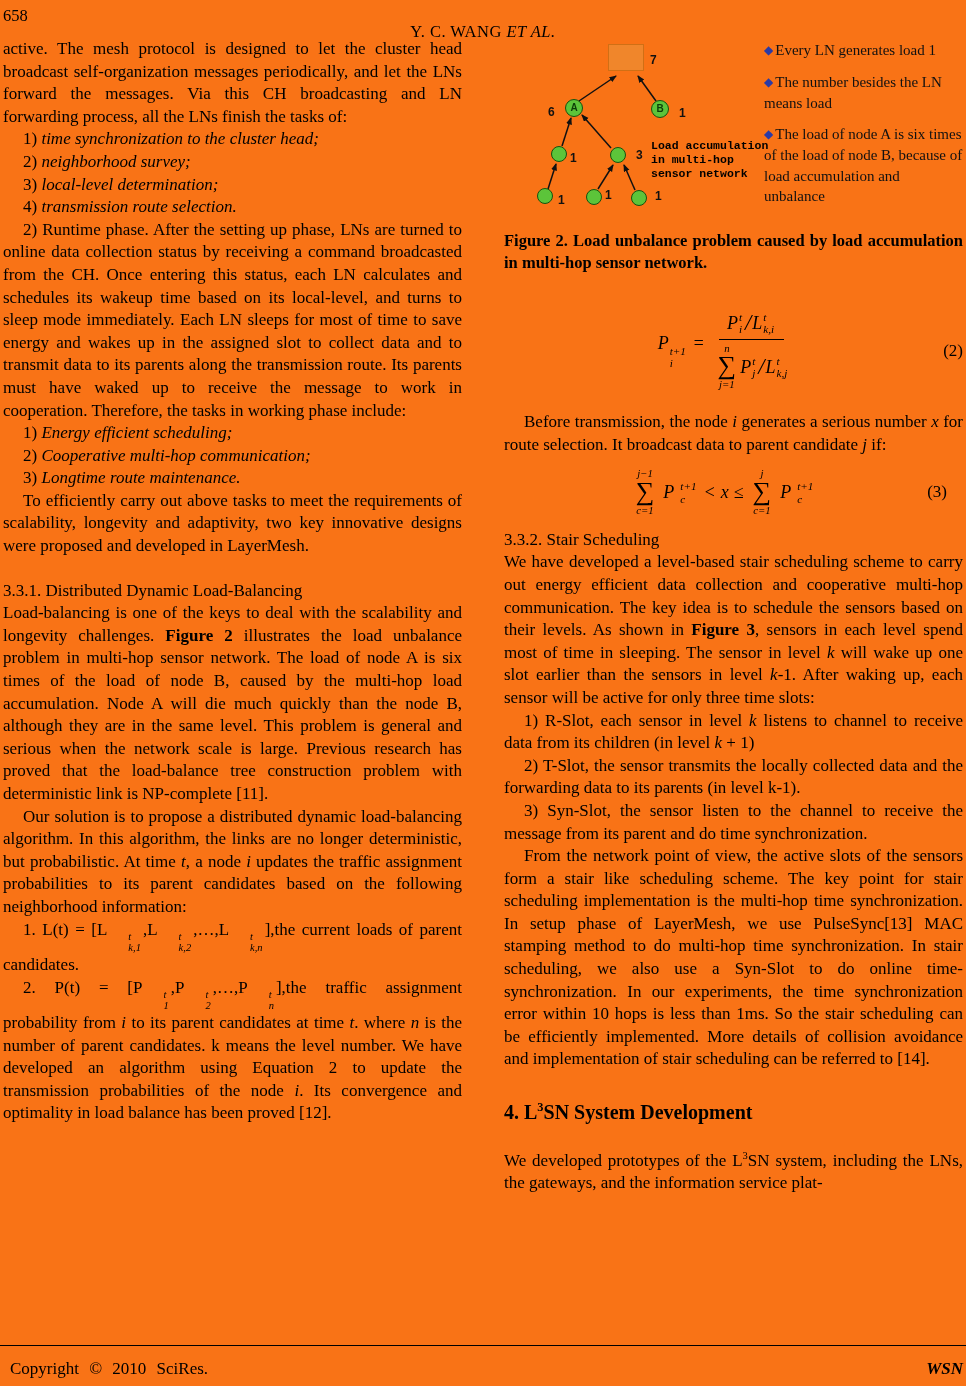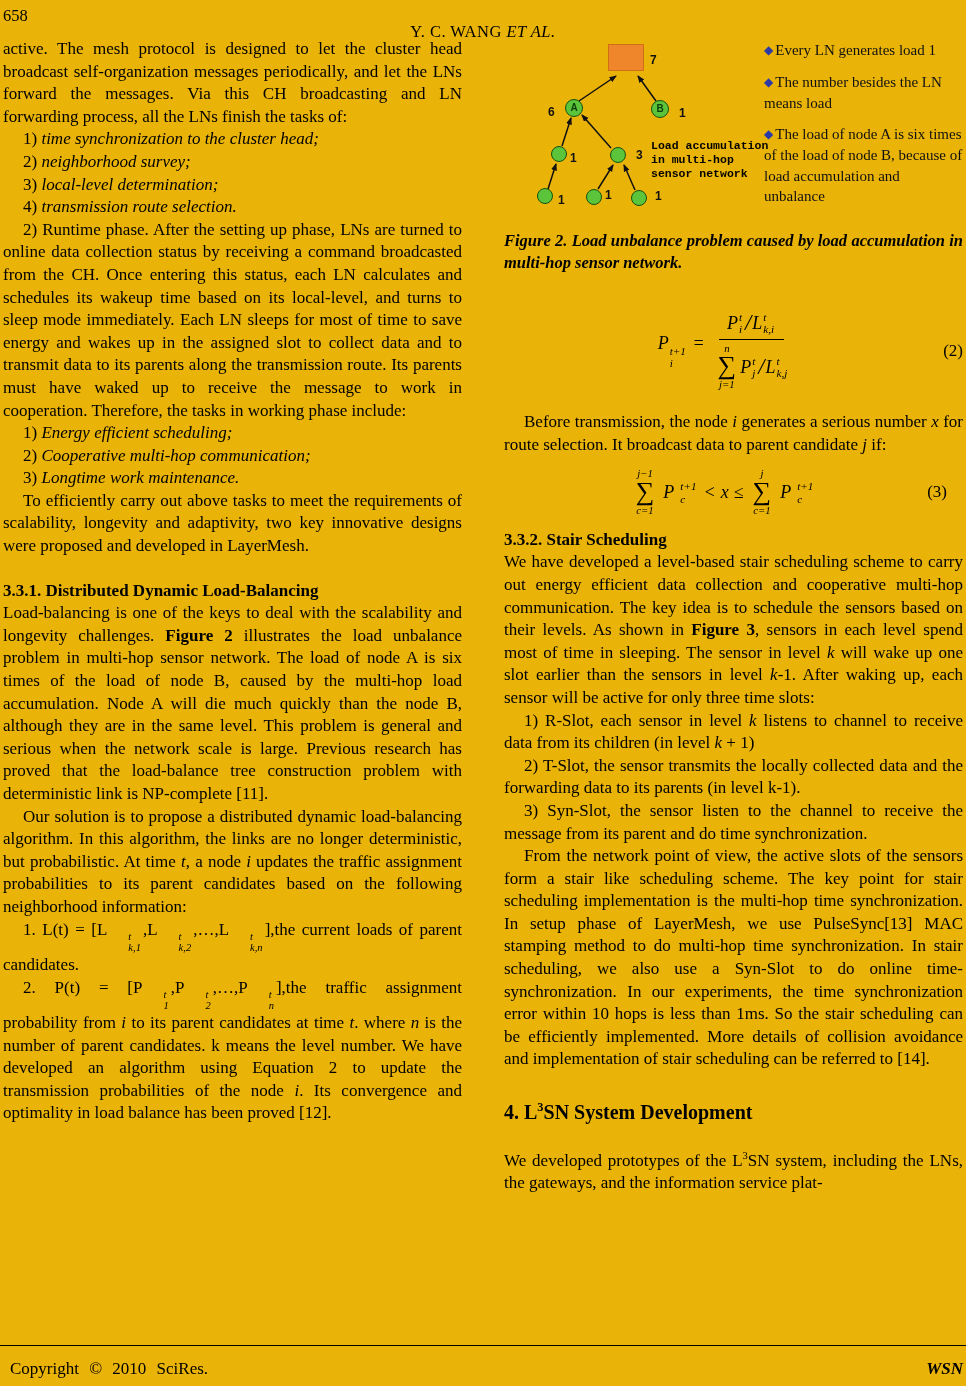--- a/index.html
+++ b/index.html
@@ -1,34 +1,34 @@
 <!DOCTYPE html>
 <html><head>
 <meta charset="utf-8">
 <style>
   html,body{margin:0;padding:0;background:#e8e8e8;}
   .page{
     position:relative; width:966px; height:1386px; margin:0 auto;
-    background:#eab308; color:#000;
+    background:#f97316; color:#000;
     font-family:"Liberation Serif", serif;
     overflow:hidden;
   }
   
   .hdr{position:absolute; top:6px; left:3px; right:3px; height:22px; font-size:16.5px;}
   .hdr .pageno{position:absolute; left:0; top:0;}
   .hdr .runhead{position:absolute; left:0; right:0; text-align:center; top:16px; letter-spacing:.5px;}
   
   .cols{position:absolute; top:38px; left:3px; right:3px; display:flex; gap:42px;}
   .col{width:460px; font-size:17px; line-height:22.6px; text-align:justify;}
   .col p{margin:0;}
   .ind{text-indent:20px;}
   .plist{margin:0; padding:0; list-style:none;}
   .plist li{text-indent:20px;}
   .plist .itxt{font-style:italic;}
-  .h3{font-weight:bold; font-size:17px; margin:22px 0 0; text-align:left;}
+  .h3{font-weight:normal; font-size:17px; margin:22px 0 0; text-align:left;}
   .h2{font-weight:bold; font-size:20px; margin:30px 0 26px; text-align:left;}
   .st-i{font-style:italic;}
   .st-b{font-weight:bold;}
   .st-sl{font-size:1.25em; line-height:0; font-style:italic; margin:0 1px;}
   sup,sub{font-size:0.62em; line-height:0;}
   .ss{display:inline-flex; flex-direction:column; align-items:flex-start;
       font-size:0.62em; line-height:1.1; vertical-align:-0.5em; font-style:italic; margin:0 2px 0 1px;}
   .sum{display:inline-flex; flex-direction:column; align-items:center; line-height:1; margin:0 4px; vertical-align:middle; text-align:center;}
   .sum-top,.sum-bot{font-size:0.6em; font-style:italic; line-height:1.1;}
   .sum-sym{font-size:1.45em; font-style:normal; line-height:.95;}
@@ -49,21 +49,21 @@
             display:flex; align-items:center; justify-content:center;
             font-family:"Liberation Sans", sans-serif; font-weight:bold; font-size:10px; color:#0d3d08;}
   .fig-node.big{width:18px; height:18px;}
   .fig-load{position:absolute; font-family:"Liberation Sans", sans-serif; font-weight:bold; font-size:12px; color:#111;}
   .fig-ann{position:absolute; left:147px; top:99px; width:120px;
            font-family:Liberation Mono, monospace; font-weight:bold; font-size:11.5px; line-height:13.8px; text-align:left;}
   .fig-bullets{position:absolute; left:260px; top:0; width:200px;
                font-family:Liberation Serif, serif; font-size:15px; line-height:20.5px; color:#111; text-align:left;}
   .fig-bullet{margin-bottom:10px;}
   .diamond{font-size:12px; margin-right:2px; position:relative; top:-1px;}
-  .caption{font-weight:bold; font-size:16.5px; line-height:21.5px; text-align:justify; margin:4px 0 0;font-style:italic;}
+  .caption{font-weight:bold; font-size:16.5px; line-height:21.5px; text-align:justify; margin:4px 0 0;}
   
   .foot-rule{position:absolute; left:0; right:0; top:1345px; border-top:1.6px solid #000;}
   .foot{position:absolute; left:10px; right:3px; top:1359px; font-size:17px; display:flex; justify-content:space-between;}
   .foot .cp{word-spacing:6px;}
   .foot .jrn{font-weight:bold; font-style:italic;}
 </style>
 </head>
 <body>
 
 <div class="page">
@@ -80,21 +80,21 @@
       <ul class="plist">
         <li><span>1) </span><span class="itxt">time synchronization to the cluster head;</span></li>
         <li><span>2) </span><span class="itxt">neighborhood survey;</span></li>
         <li><span>3) </span><span class="itxt">local-level determination;</span></li>
         <li><span>4) </span><span class="itxt">transmission route selection.</span></li>
       </ul>
       <p class="ind">2) Runtime phase. After the setting up phase, LNs are turned to online data collection status by receiving a command broadcasted from the CH. Once entering this status, each LN calculates and schedules its wakeup time based on its local-level, and turns to sleep mode immediately. Each LN sleeps for most of time to save energy and wakes up in the assigned slot to collect data and to transmit data to its parents along the transmission route. Its parents must have waked up to receive the message to work in cooperation. Therefore, the tasks in working phase include:</p>
       <ul class="plist">
         <li><span>1) </span><span class="itxt">Energy efficient scheduling;</span></li>
         <li><span>2) </span><span class="itxt">Cooperative multi-hop communication;</span></li>
-        <li><span>3) </span><span class="itxt">Longtime work maintenance.</span></li>
+        <li><span>3) </span><span class="itxt">Longtime route maintenance.</span></li>
       </ul>
       <p class="ind">To efficiently carry out above tasks to meet the requirements of scalability, longevity and adaptivity, two key innovative designs were proposed and developed in LayerMesh.</p>
       <h3 class="h3">3.3.1. Distributed Dynamic Load-Balancing</h3>
       <p><span>Load-balancing is one of the keys to deal with the scalability and longevity challenges. </span><span class="st-b">Figure 2</span><span> illustrates the load unbalance problem in multi-hop sensor network. The load of node A is six times of the load of node B, caused by the multi-hop load accumulation. Node A will die much quickly than the node B, although they are in the same level. This problem is general and serious when the network scale is large. Previous research has proved that the load-balance tree construction problem with deterministic link is NP-complete [11].</span></p>
       <p class="ind"><span>Our solution is to propose a distributed dynamic load-balancing algorithm. In this algorithm, the links are no longer deterministic, but probabilistic. At time </span><span class="st-i">t</span><span>, a node </span><span class="st-i">i</span><span> updates the traffic assignment probabilities to its parent candidates based on the following neighborhood information:</span></p>
       <p class="ind"><span>1. L(t) = [</span><span>L</span><span class="ss">
             <span>t</span>
             <span>k,1</span>
           </span><span>,</span><span>L</span><span class="ss">
             <span>t</span>

